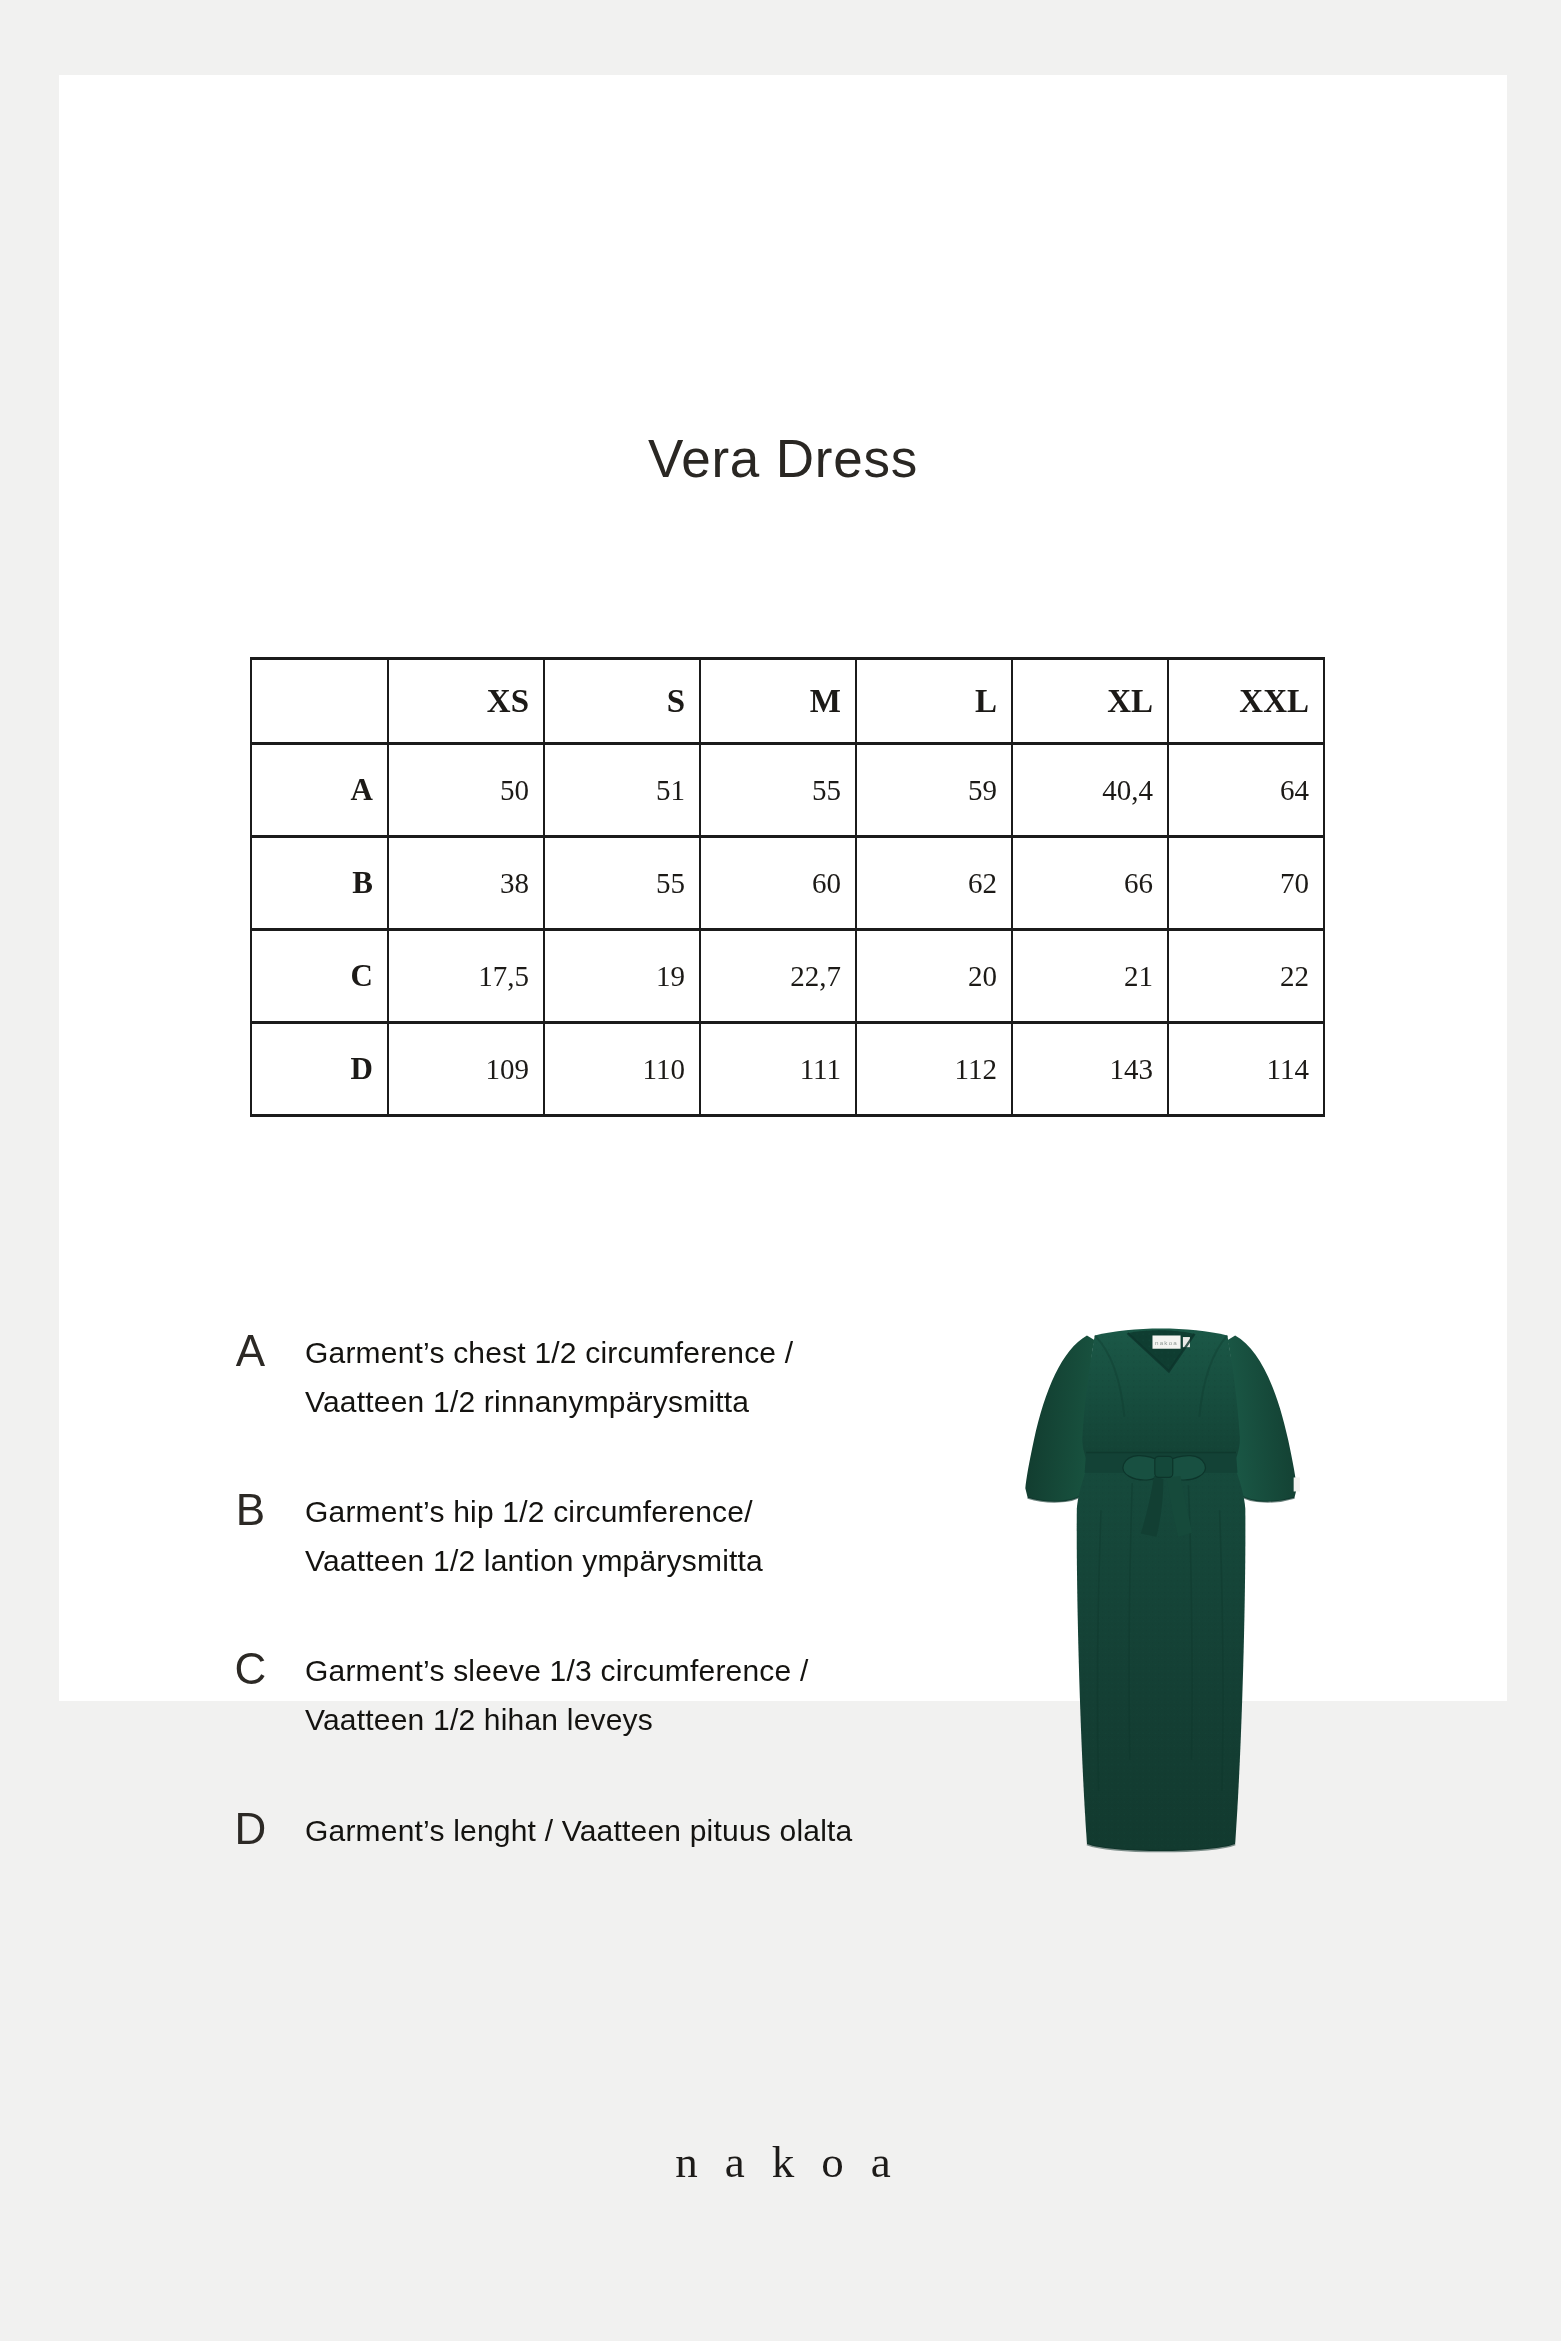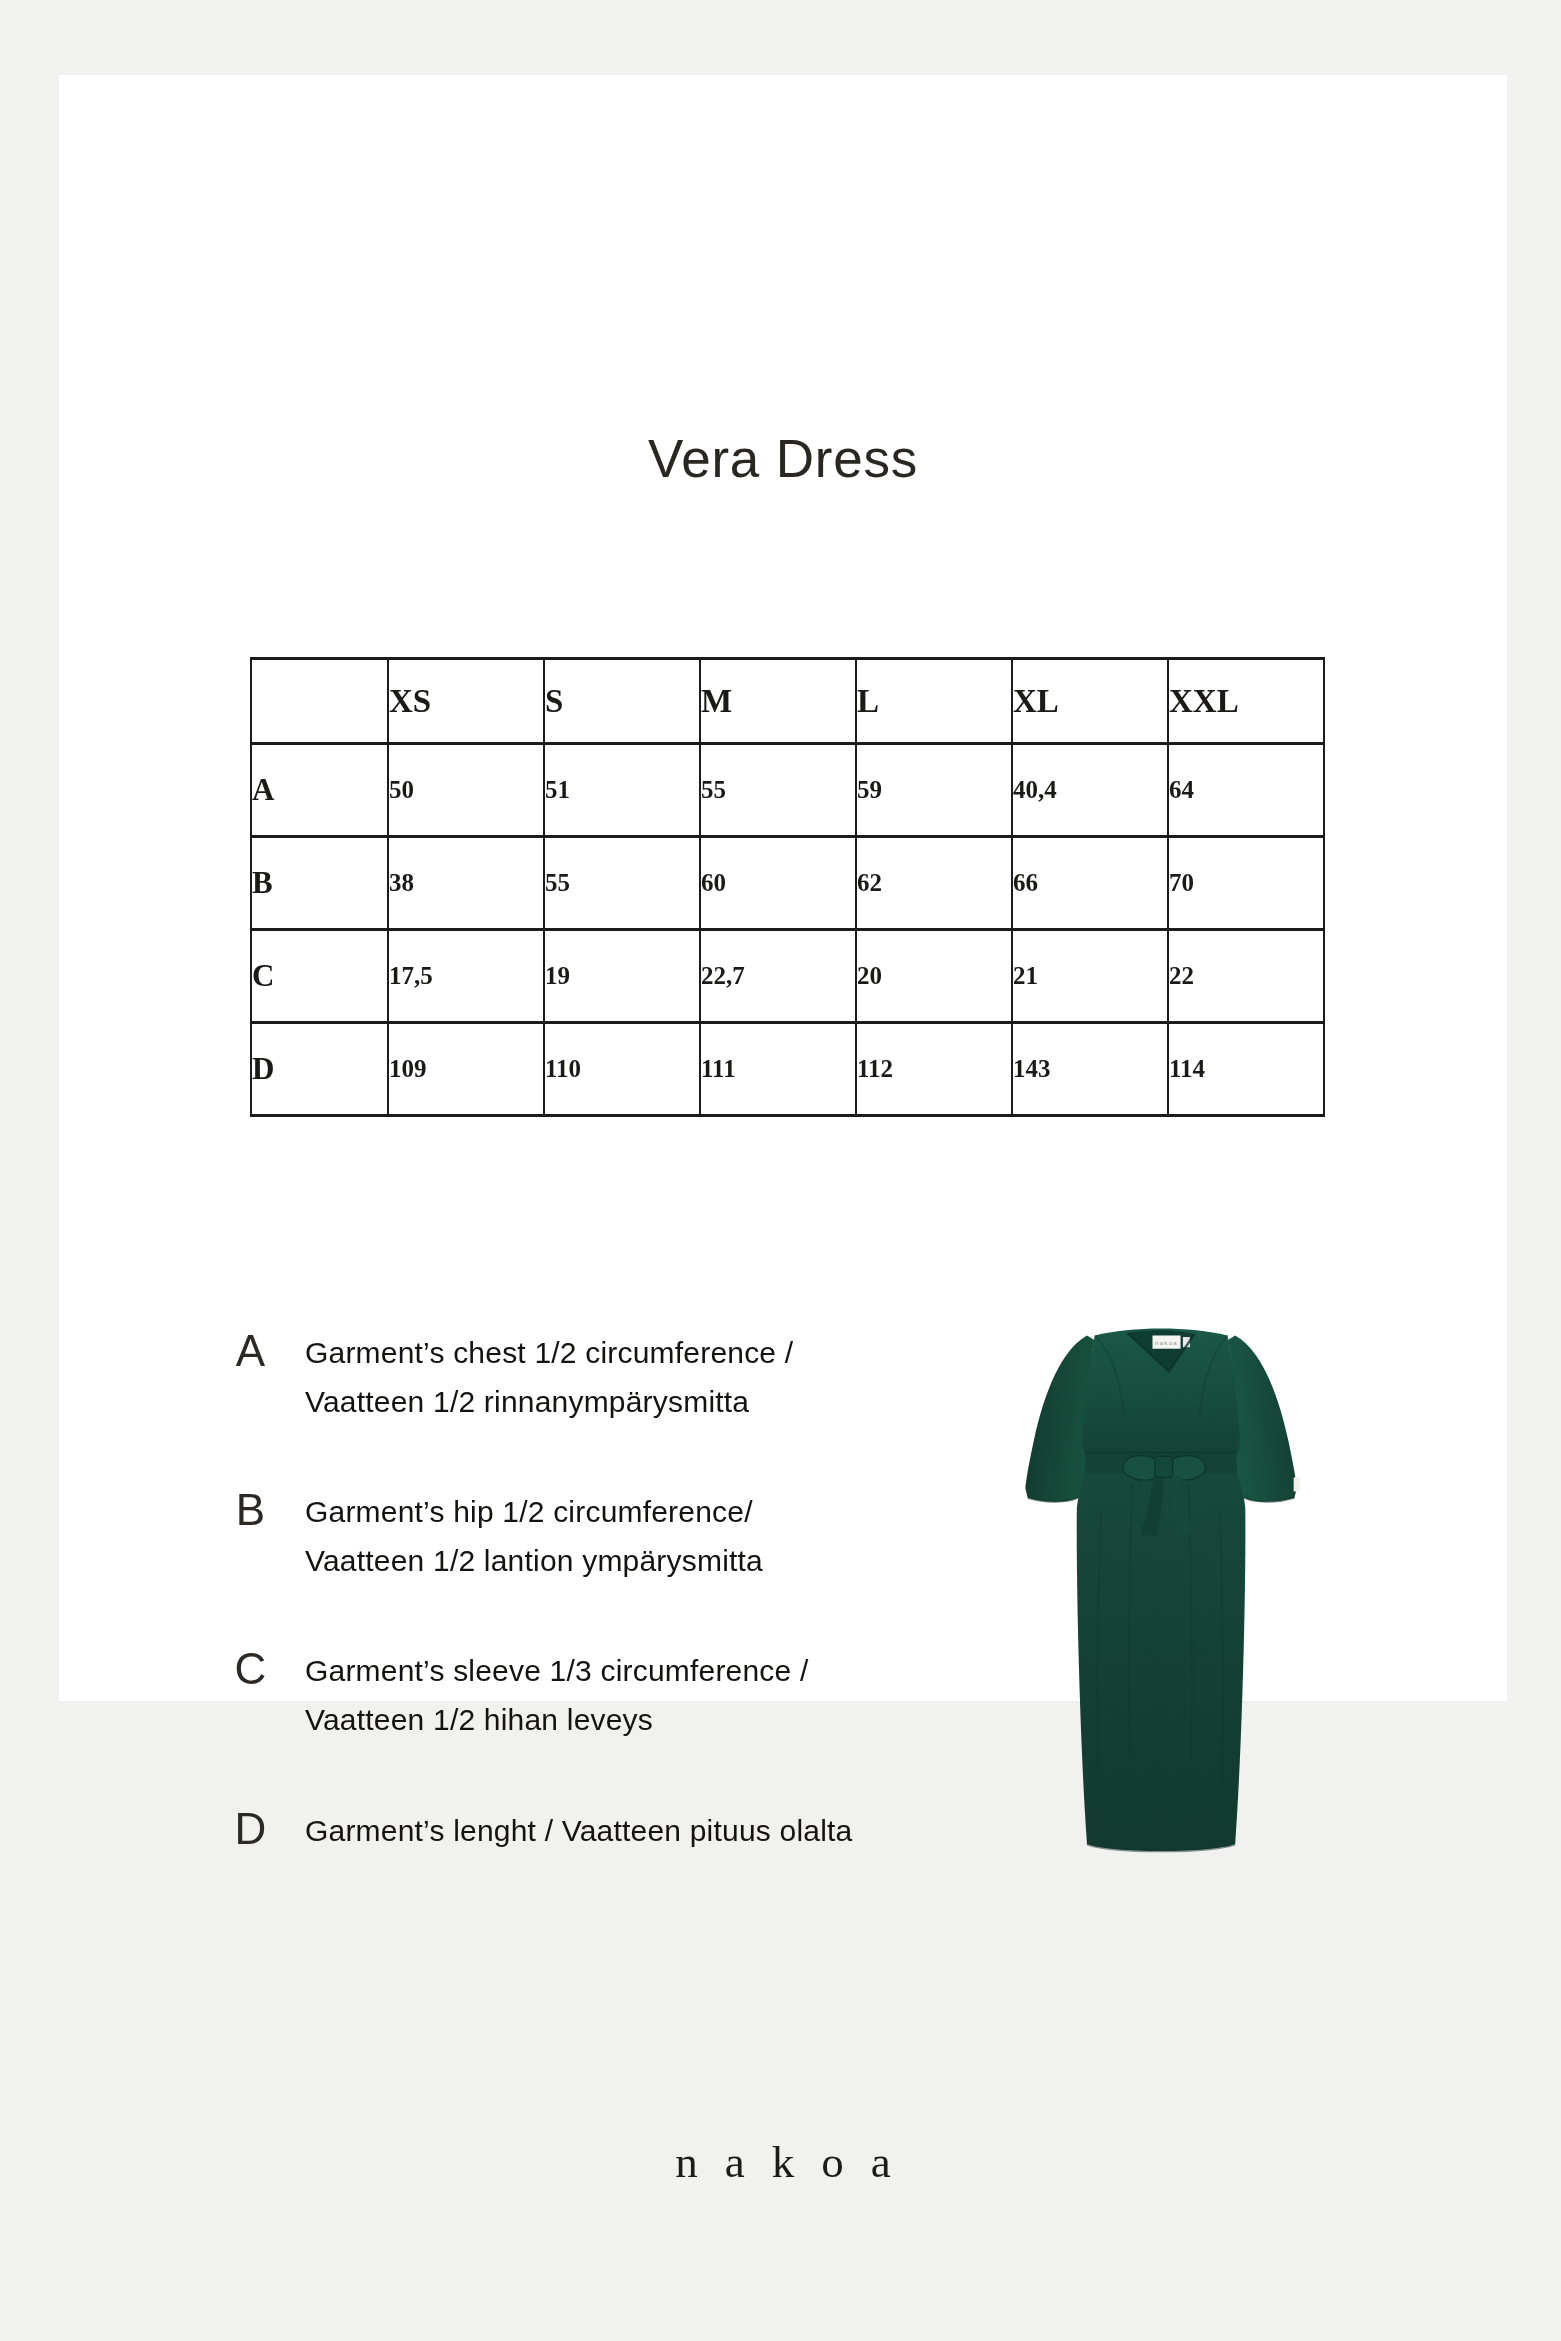--- a/index.html
+++ b/index.html
@@ -38,32 +38,32 @@
     border-collapse: collapse;
     table-layout: fixed;
     width: 1074px;
     font-family: "Liberation Serif", serif;
     color: #1c1a17;
   }
   table.size-table th, table.size-table td {
     border: 2.3px solid #1b1b1b;
     border-top-width: 3.1px;
     border-bottom-width: 3.1px;
-    text-align: left;
+    text-align: right;
     vertical-align: middle;
-    padding: 0;
+    padding: 14px;
     overflow: hidden;
   }
   table.size-table col.c-label { width: 137px; }
   table.size-table col.c-size  { width: 156px; }
   tr.hdr   { height: 85px; }
   tr.data  { height: 93px; }
   th.size-head { font-size: 33px; font-weight: bold; }
   td.row-label { font-size: 31px; font-weight: bold; }
-  td.val       { font-size: 25px; font-weight: bold; }
+  td.val       { font-size: 29px; font-weight: normal; }
 
   .legend-row { position: absolute; }
   .legend-letter {
     position: absolute;
     left: 164px;
     width: 55px;
     text-align: center;
     font-size: 44px;
     line-height: 45px;
     color: #2c2925;

